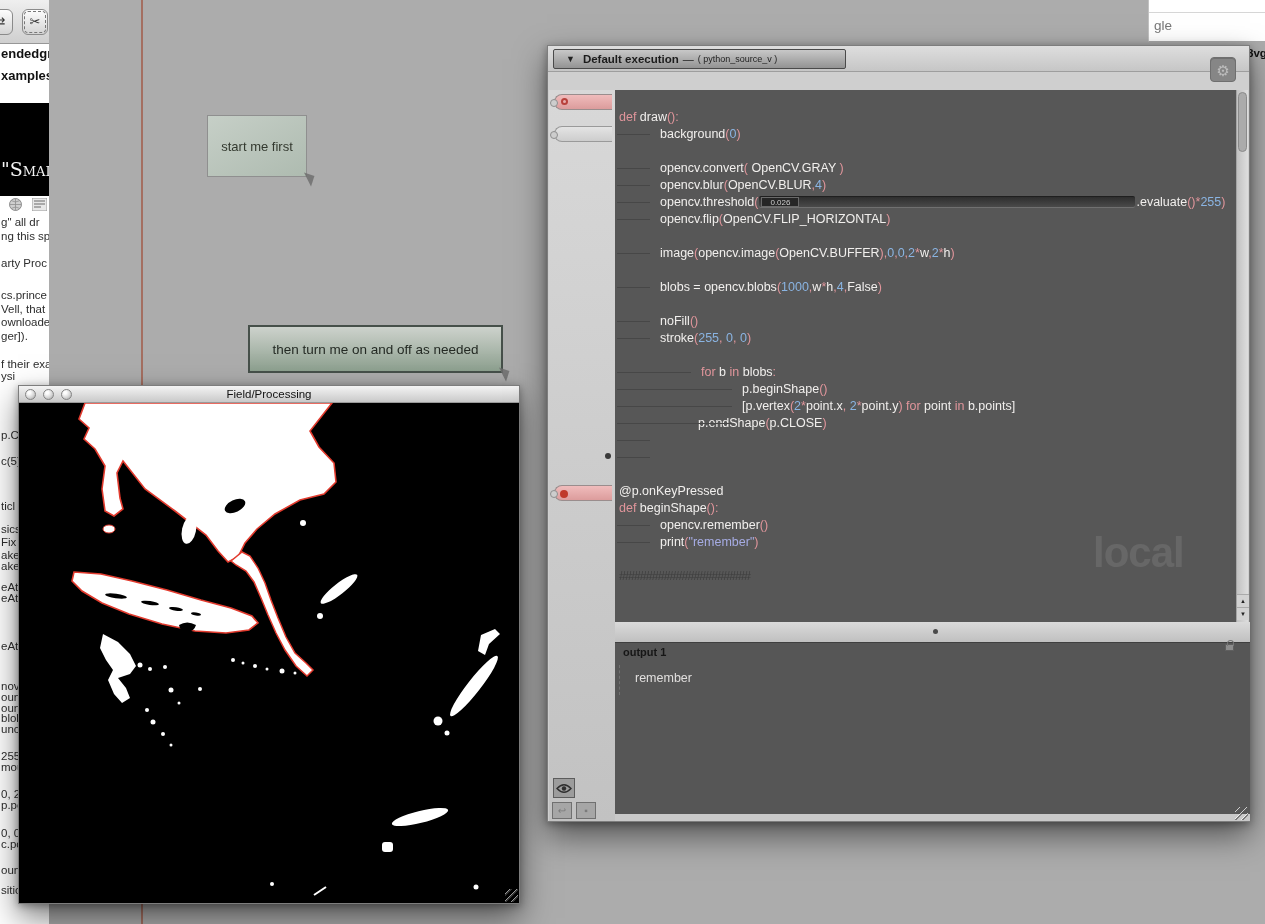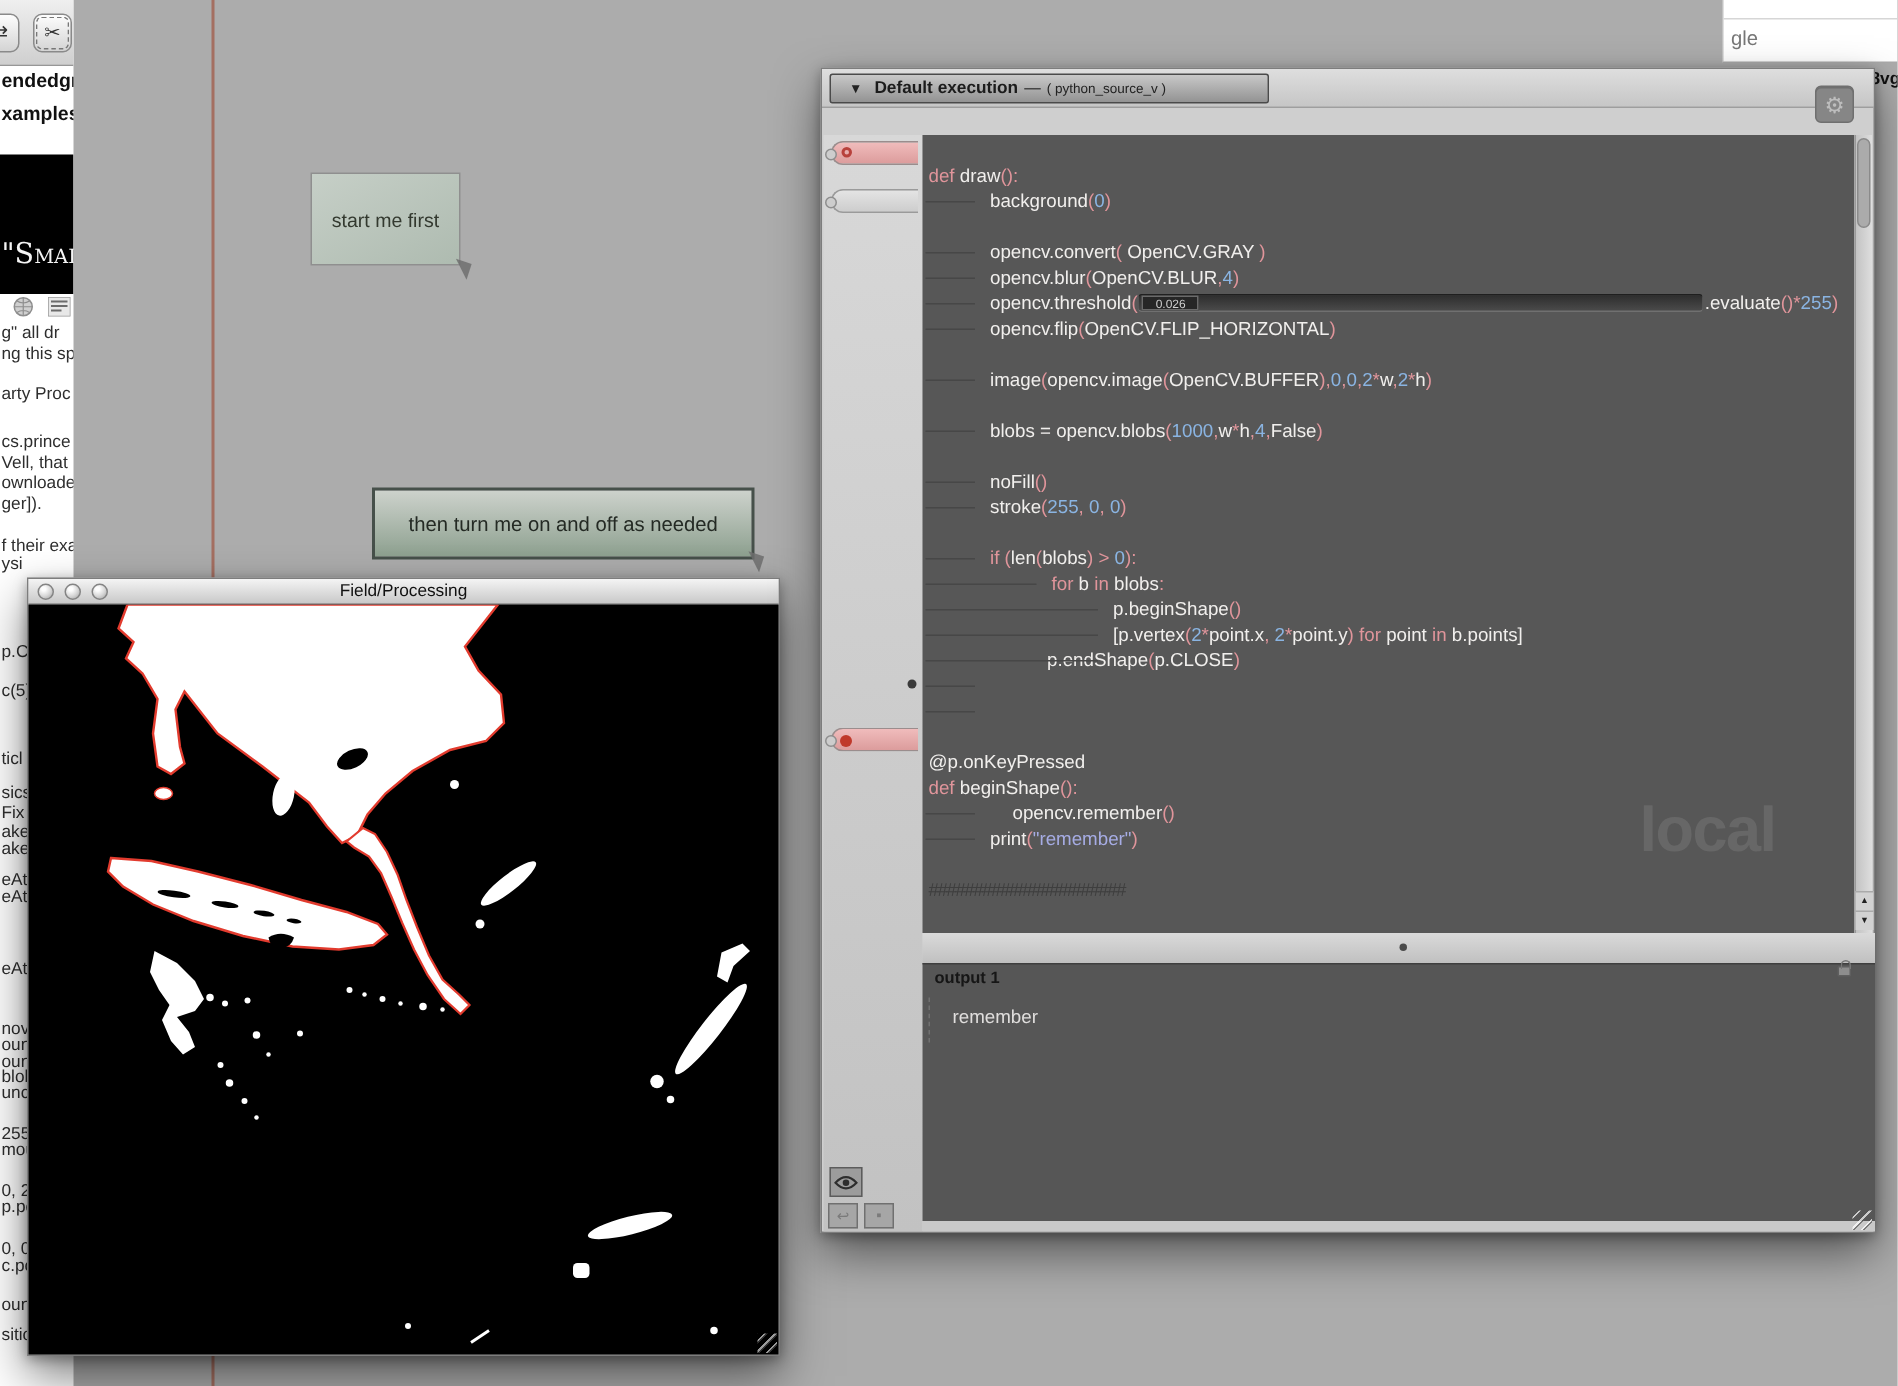--- a/index.html
+++ b/index.html
@@ -290,31 +290,30 @@
         <div class="cl"><i class="wh" style="width: 33px;"></i><span style="padding-left: 45px;"><span class="c-p">opencv.threshold</span><span class="c-k">(</span><span class="slider"><span class="slv">0.026</span></span><span class="c-p">.evaluate</span><span class="c-k">()</span><span class="c-k">*</span><span class="c-n">255</span><span class="c-k">)</span></span></div>
         <div class="cl"><i class="wh" style="width: 33px;"></i><span style="padding-left: 45px;"><span class="c-p">opencv.flip</span><span class="c-k">(</span><span class="c-p">OpenCV.FLIP_HORIZONTAL</span><span class="c-k">)</span></span></div>
         <div class="cl"><span style="padding-left: 4px;"></span></div>
         <div class="cl"><i class="wh" style="width: 33px;"></i><span style="padding-left: 45px;"><span class="c-p">image</span><span class="c-k">(</span><span class="c-p">opencv.image</span><span class="c-k">(</span><span class="c-p">OpenCV.BUFFER</span><span class="c-k">),</span><span class="c-n">0</span><span class="c-k">,</span><span class="c-n">0</span><span class="c-k">,</span><span class="c-n">2</span><span class="c-k">*</span><span class="c-p">w</span><span class="c-k">,</span><span class="c-n">2</span><span class="c-k">*</span><span class="c-p">h</span><span class="c-k">)</span></span></div>
         <div class="cl"><span style="padding-left: 4px;"></span></div>
         <div class="cl"><i class="wh" style="width: 33px;"></i><span style="padding-left: 45px;"><span class="c-p">blobs = opencv.blobs</span><span class="c-k">(</span><span class="c-n">1000</span><span class="c-k">,</span><span class="c-p">w</span><span class="c-k">*</span><span class="c-p">h</span><span class="c-k">,</span><span class="c-n">4</span><span class="c-k">,</span><span class="c-p">False</span><span class="c-k">)</span></span></div>
         <div class="cl"><span style="padding-left: 4px;"></span></div>
         <div class="cl"><i class="wh" style="width: 33px;"></i><span style="padding-left: 45px;"><span class="c-p">noFill</span><span class="c-k">()</span></span></div>
         <div class="cl"><i class="wh" style="width: 33px;"></i><span style="padding-left: 45px;"><span class="c-p">stroke</span><span class="c-k">(</span><span class="c-n">255</span><span class="c-k">, </span><span class="c-n">0</span><span class="c-k">, </span><span class="c-n">0</span><span class="c-k">)</span></span></div>
         <div class="cl"><span style="padding-left: 4px;"></span></div>
-        <div class="cl"><i class="wh" style="width: 33px;"></i><span style="padding-left: 45px;"><span class="c-k">if (</span><span class="c-p">len</span><span class="c-k">(</span><span class="c-p">blobs</span><span class="c-k">) &gt; </span><span class="c-n">0</span><span class="c-k">):</span></span></div>
         <div class="cl"><i class="wh" style="width: 74px;"></i><span style="padding-left: 86px;"><span class="c-k">for </span><span class="c-p">b</span><span class="c-k"> in </span><span class="c-p">blobs</span><span class="c-k">:</span></span></div>
         <div class="cl"><i class="wh" style="width: 115px;"></i><span style="padding-left: 127px;"><span class="c-p">p.beginShape</span><span class="c-k">()</span></span></div>
         <div class="cl"><i class="wh" style="width: 115px;"></i><span style="padding-left: 127px;"><span class="c-p">[p.vertex</span><span class="c-k">(</span><span class="c-n">2</span><span class="c-k">*</span><span class="c-p">point.x</span><span class="c-k">, </span><span class="c-n">2</span><span class="c-k">*</span><span class="c-p">point.y</span><span class="c-k">) </span><span class="c-k">for </span><span class="c-p">point</span><span class="c-k"> in </span><span class="c-p">b.points]</span></span></div>
         <div class="cl"><i class="wh" style="width: 115px;"></i><span style="padding-left: 83px;"><span class="c-p">p.endShape</span><span class="c-k">(</span><span class="c-p">p.CLOSE</span><span class="c-k">)</span></span></div>
         <div class="cl"><i class="wh" style="width: 33px;"></i><span style="padding-left: 45px;"></span></div>
         <div class="cl"><i class="wh" style="width: 33px;"></i><span style="padding-left: 45px;"></span></div>
         <div class="cl"><span style="padding-left: 4px;"></span></div>
         <div class="cl"><span style="padding-left: 4px;"><span class="c-p">@p.onKeyPressed</span></span></div>
         <div class="cl"><span style="padding-left: 4px;"><span class="c-k">def </span><span class="c-p">beginShape</span><span class="c-k">():</span></span></div>
-        <div class="cl"><i class="wh" style="width: 33px;"></i><span style="padding-left: 60px;"><span class="c-p">opencv.remember</span><span class="c-k">()</span></span></div>
+        <div class="cl"><i class="wh" style="width: 33px;"></i><span style="padding-left: 45px;"><span class="c-p">opencv.remember</span><span class="c-k">()</span></span></div>
         <div class="cl"><i class="wh" style="width: 33px;"></i><span style="padding-left: 45px;"><span class="c-p">print</span><span class="c-k">(</span><span class="c-s">"remember"</span><span class="c-k">)</span></span></div>
         <div class="cl"><span style="padding-left: 4px;"></span></div>
         <div class="cl"><span style="padding-left: 4px;"><span class="c-c">######################</span></span></div>
       </div>
     <div class="gear-btn" id="code-gear">⚙</div>
     <div class="watermark">local</div>
 
     <div class="vscroll">
       <div class="vthumb"></div>
       <div class="varrows">

